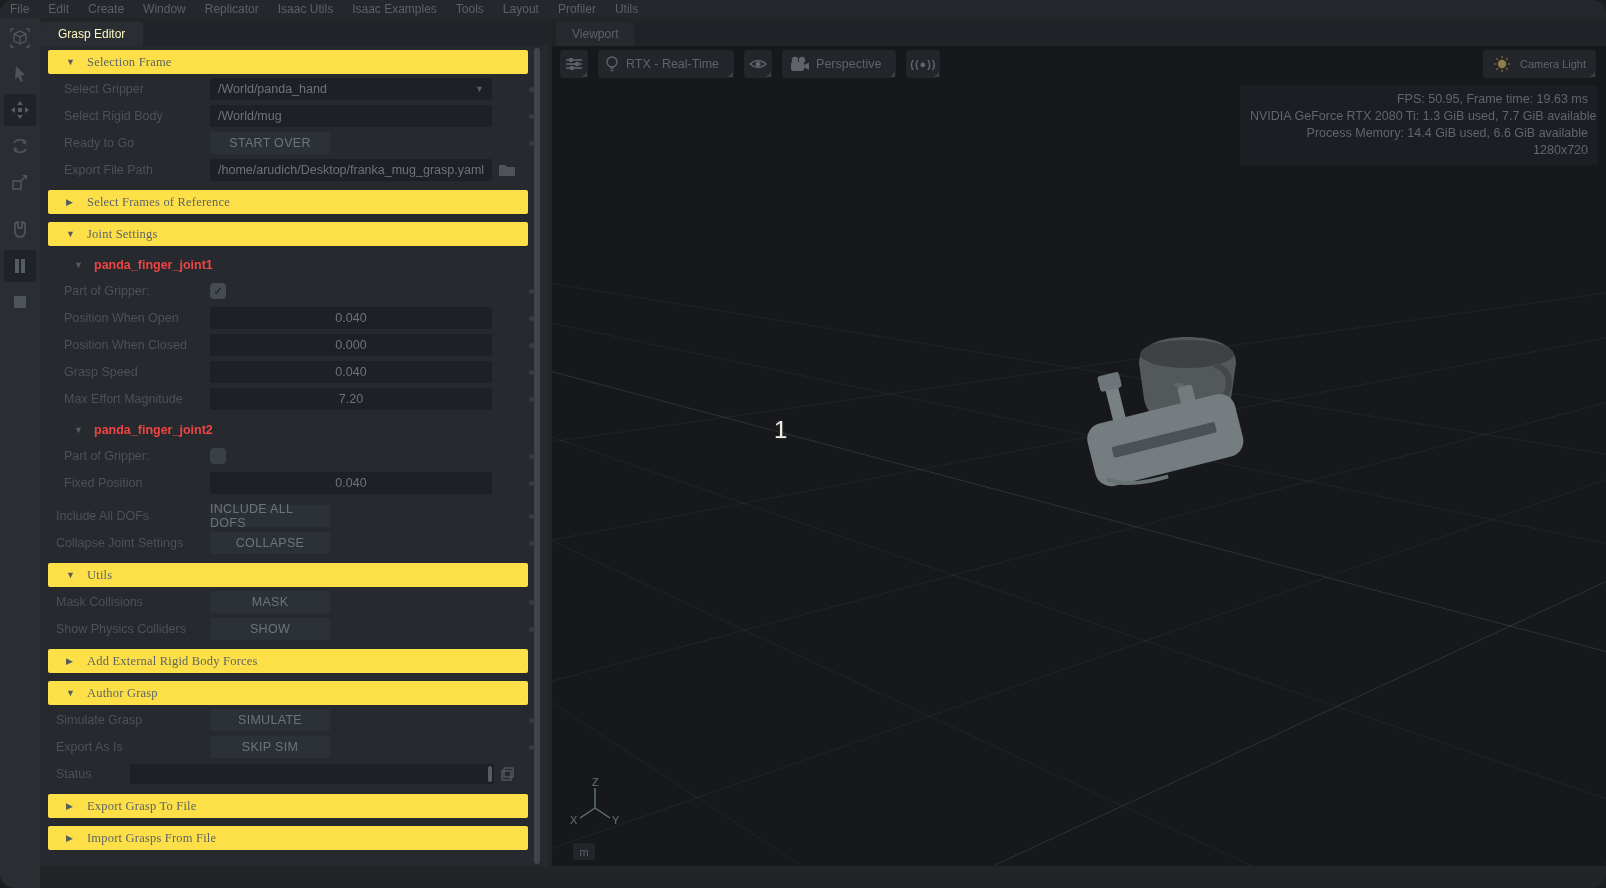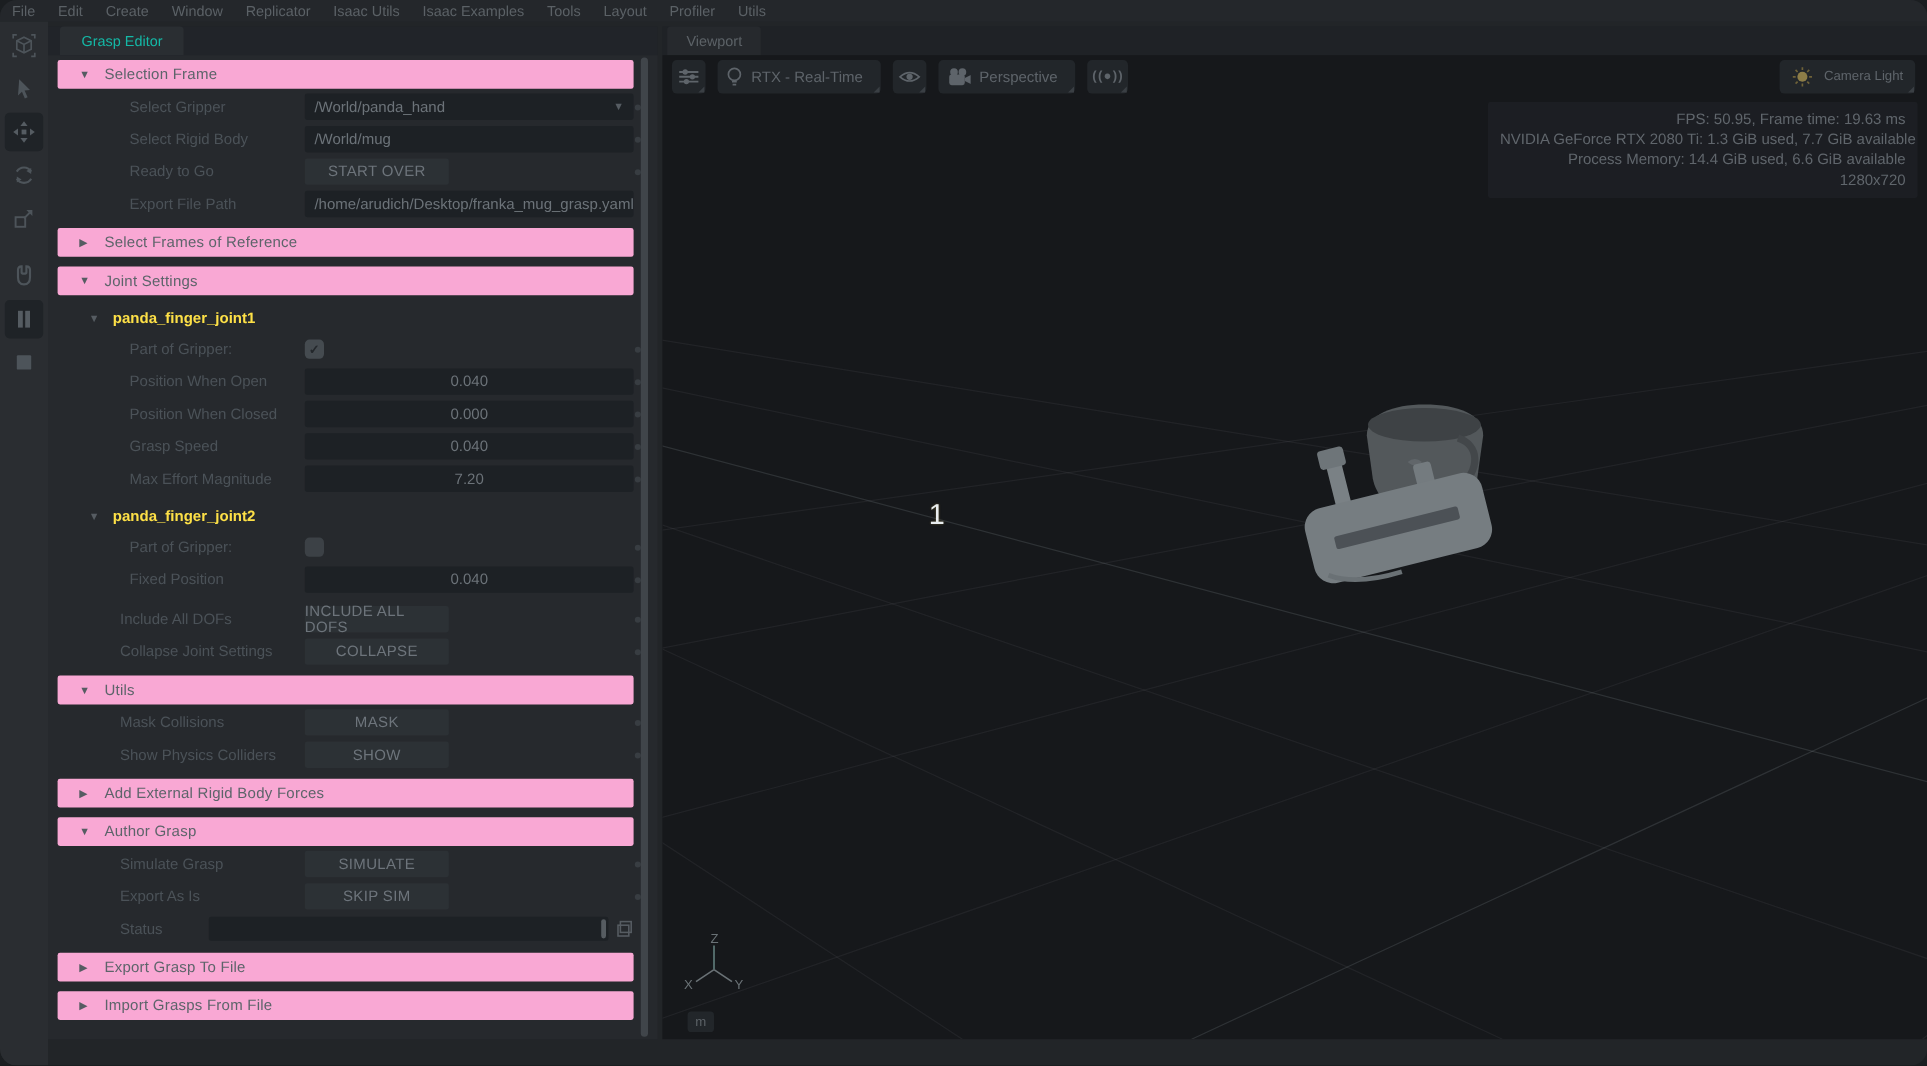--- a/index.html
+++ b/index.html
@@ -15,39 +15,39 @@
   
   .toolcol{position:absolute;left:0;top:18px;width:40px;height:870px;background:#2a2d31;}
   .toolbtn{width:32px;height:32px;margin:4px auto 2px auto;display:flex;align-items:center;
            justify-content:center;border-radius:4px;}
   .toolbtn.active{background:#1f2327;}
   .toolbtn svg{display:block;}
   .tool-sep{height:10px;}
 
   
   .panel-tabstrip{position:absolute;left:40px;top:22px;width:508px;height:24px;background:#212429;}
-  .panel-tab{position:absolute;left:10px;top:0;height:24px;padding:0 18px;background:#2a2e32;
-             color:#14b8a6;font-size:12px;display:flex;align-items:center;border-radius:3px 3px 0 0;}
+  .panel-tab{position:absolute;left:0;top:0;height:24px;padding:0 18px;background:#2a2e32;
+             color:#fef9c3;font-size:12px;display:flex;align-items:center;border-radius:3px 3px 0 0;}
   .panel{position:absolute;left:40px;top:46px;width:508px;height:820px;background:#26292d;
          box-sizing:border-box;padding:4px 20px 0 8px;overflow:hidden;}
   .scrollbar{position:absolute;right:8px;top:2px;width:6px;height:816px;border-radius:3px;
              background:#4a4f54;opacity:.75;}
 
-  .sec-head{height:24px;background:#f9a8d4;display:flex;align-items:center;margin-top:8px;
-            padding-left:18px;border-radius:2px;}
+  .sec-head{height:24px;background:#fde047;display:flex;align-items:center;margin-top:8px;
+            padding-left:18px;border-radius:2px;font-family:Liberation Serif, serif;}
   .sec-head.first{margin-top:0;}
   .sec-head .title{color:#5d646a;font-size:12.5px;margin-left:11px;letter-spacing:.2px;}
   .sub-head{height:22px;display:flex;align-items:center;margin-top:8px;padding-left:26px;}
-  .sub-head .title{color:#fde047;font-size:12.5px;font-weight:bold;margin-left:10px;}
+  .sub-head .title{color:#ef4444;font-size:12.5px;font-weight:bold;margin-left:10px;}
 
   .tri-down,.tri-right{font-size:9px;color:#565c62;width:10px;display:inline-block;}
   .tri-down::before{content:"▼";}
   .tri-right::before{content:"▶";}
 
-  .row{height:24px;margin-top:3px;display:flex;align-items:center;position:relative;margin-left:44px;}
+  .row{height:24px;margin-top:3px;display:flex;align-items:center;position:relative;}
   .row .lbl{width:162px;padding-left:16px;color:#4b5258;font-size:12.5px;
             white-space:nowrap;overflow:hidden;box-sizing:border-box;flex:none;}
   .field{height:22px;background:#1d2125;border-radius:2px;display:flex;align-items:center;
          box-sizing:border-box;color:#6c7379;font-size:12.5px;}
   .field.wide{width:282px;}
   .field.center{justify-content:center;}
   .field.pathy{padding-left:8px;}
   .dd-arrow{margin-left:auto;margin-right:8px;font-size:9px;color:#565c62;}
   .dd-arrow::before{content:"▼";}
   .btn{height:22px;width:120px;background:#2c3135;border-radius:2px;display:flex;align-items:center;

